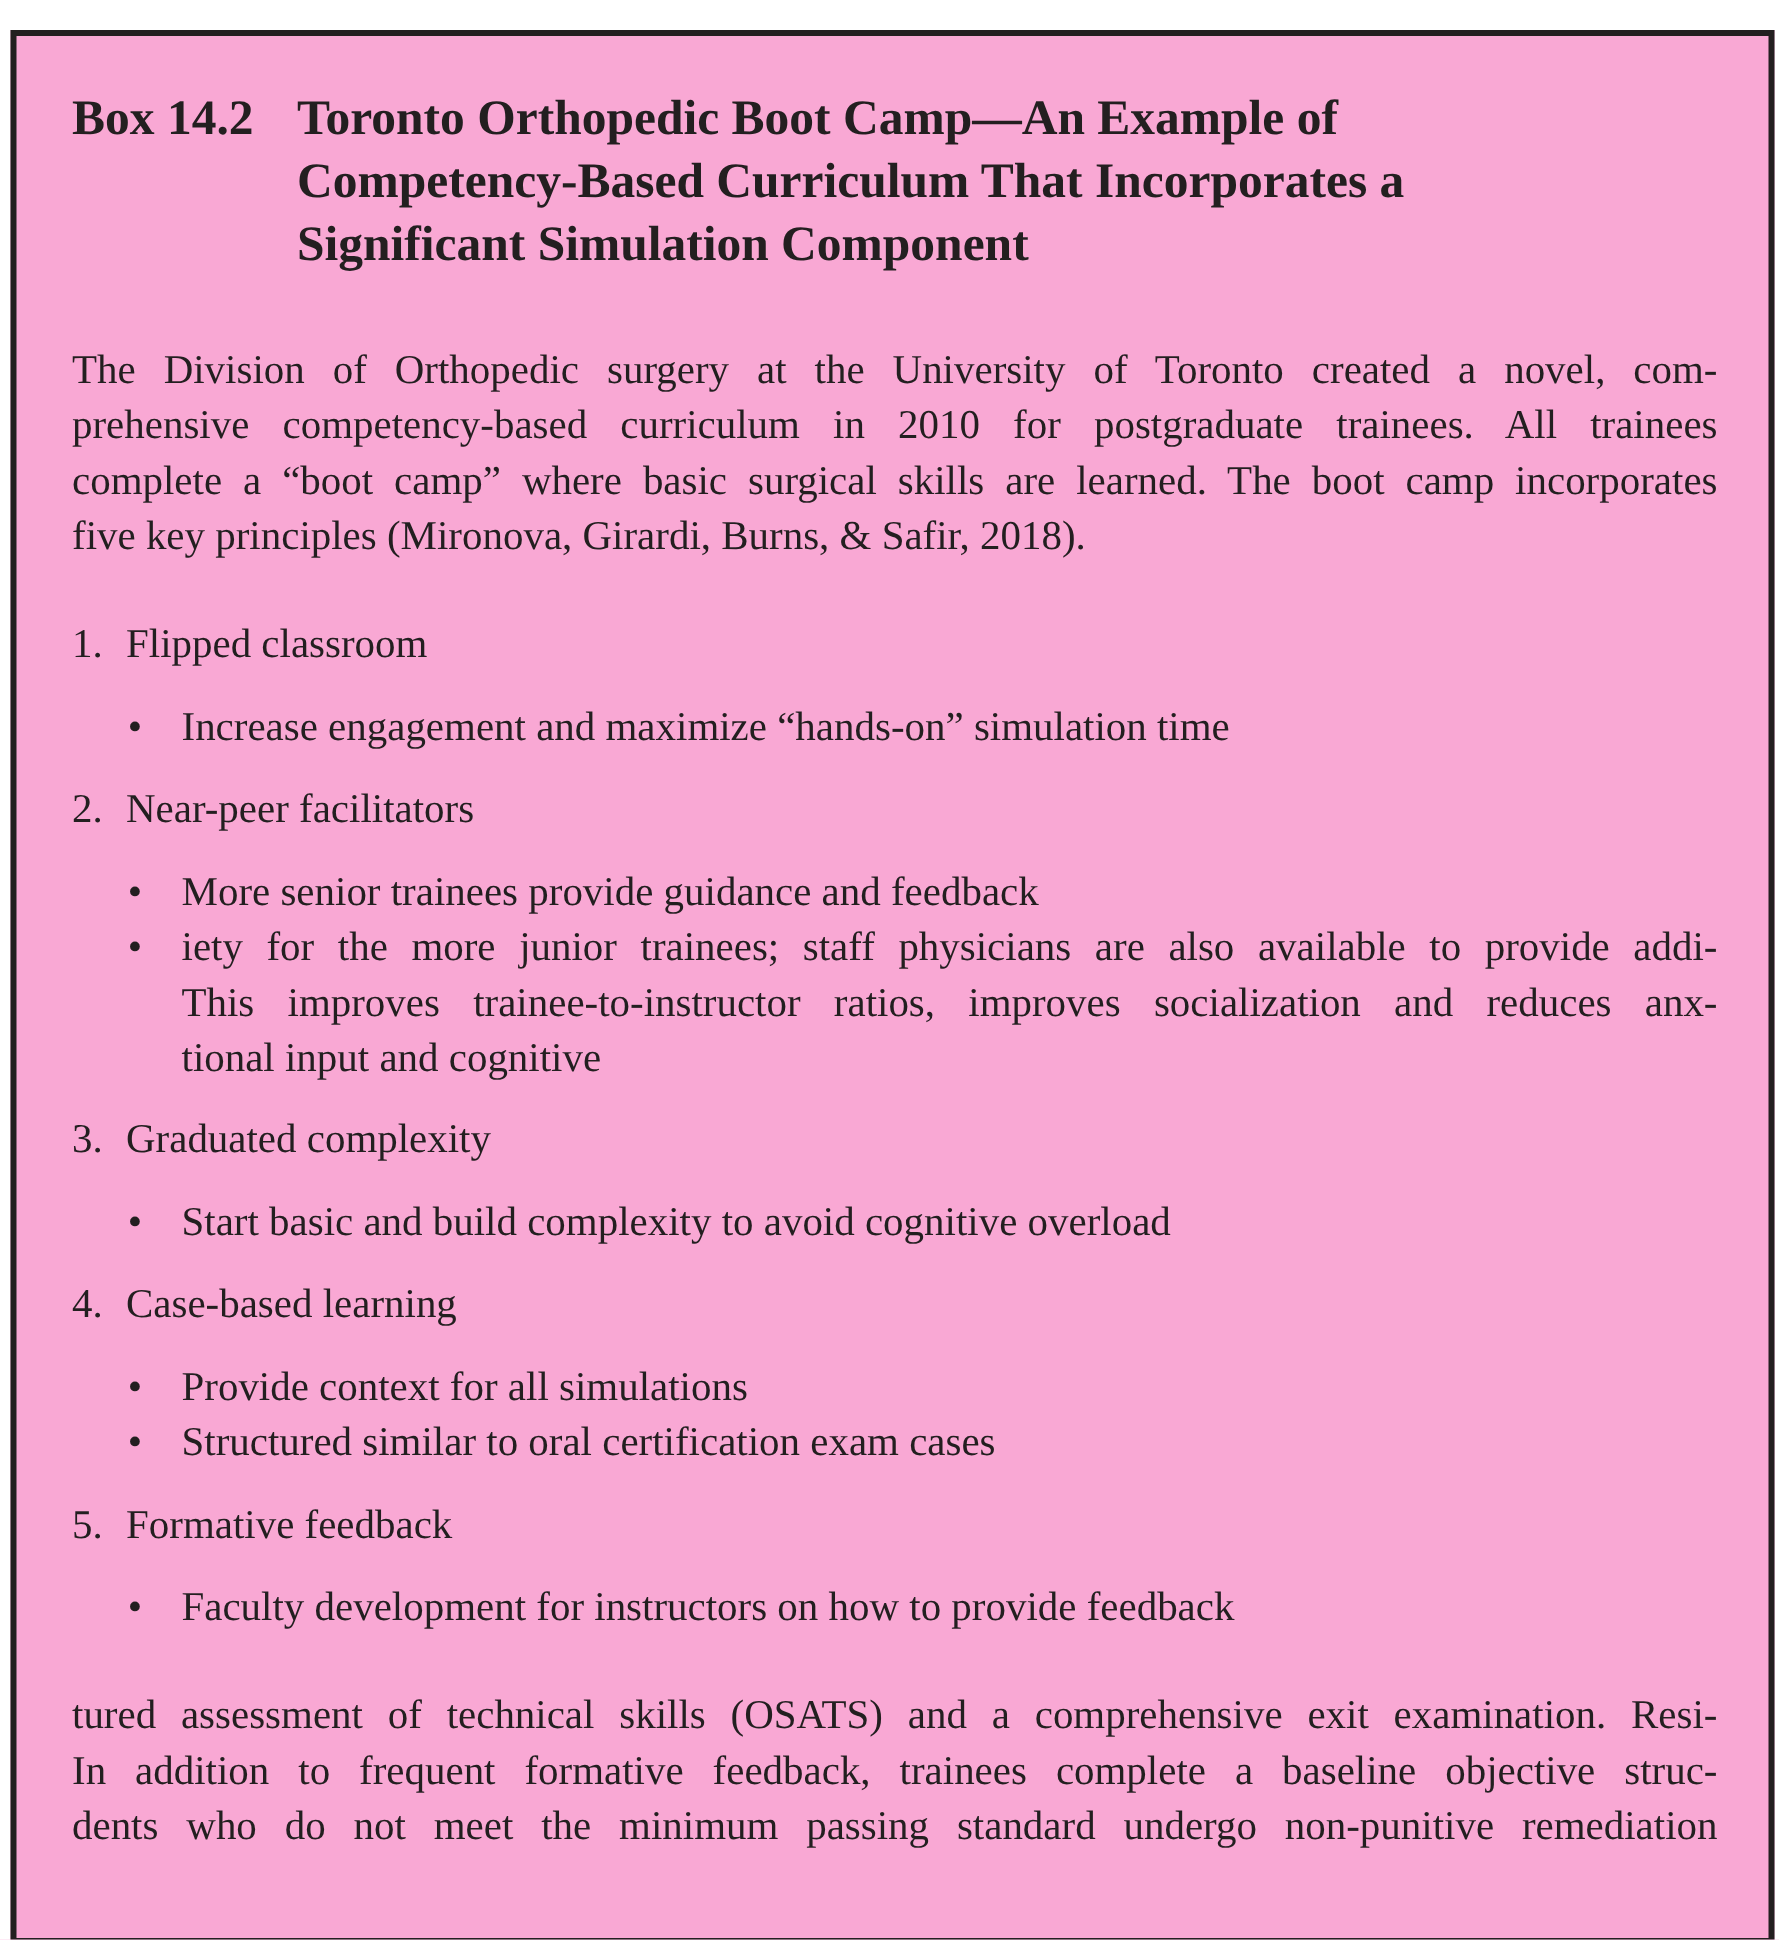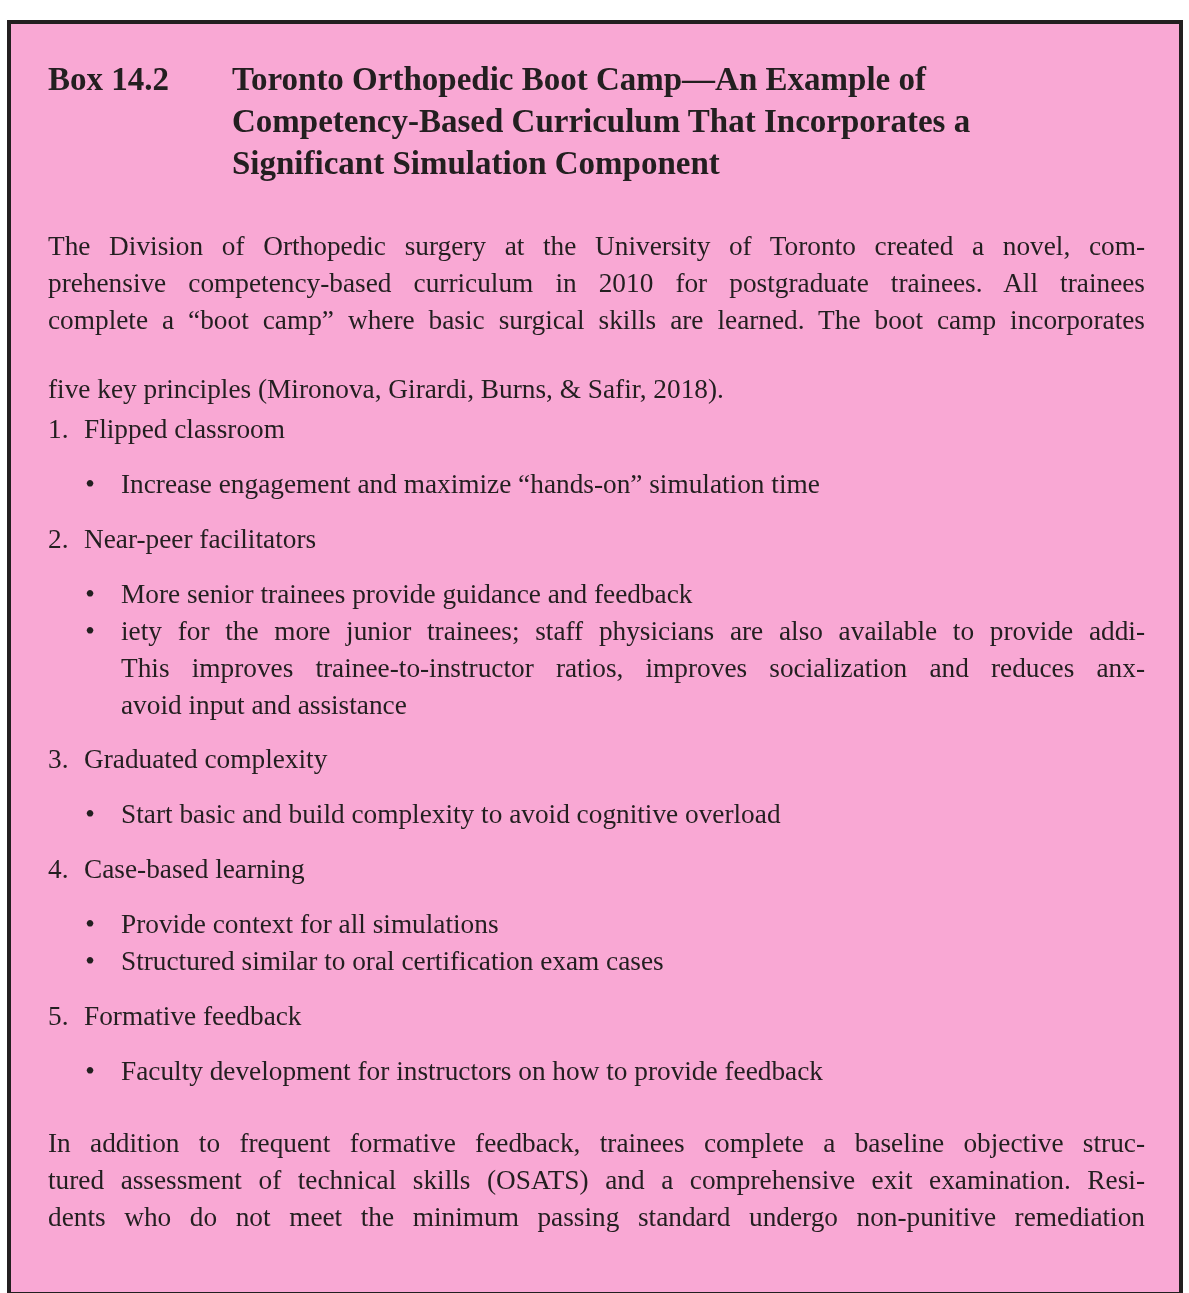--- a/index.html
+++ b/index.html
@@ -22,32 +22,32 @@
       position: absolute;
       top: 34px; left: 0;
       width: 1100px;
       display: flex;
       font-weight: bold;
       font-size: 33px;
       line-height: 42px;
     }
     .title-label { width: 150px; flex: 0 0 150px; white-space: nowrap; }
     .title-text { flex: 1; }
-    .title-line { display: block; white-space: nowrap; margin-left: 34px; }
+    .title-line { display: block; white-space: nowrap; }
     .para {
       position: absolute;
       left: 0; width: 1097px;
       font-size: 27.3px;
       line-height: 37px;
       text-align: justify;
       text-align-last: left;
       font-family: Liberation Serif, serif;
     }
     .para-line { display: block; text-align: justify; text-align-last: justify; white-space: nowrap; }
-    .para-line.last { text-align-last: left; margin-top: 32px; }
+    .para-line.last { text-align-last: left; }
     .intro { top: 204px; }
     .outro { top: 1101px; }
     .item {
       position: absolute;
       left: 0;
       font-size: 27.3px;
       line-height: 37px;
       white-space: nowrap;
     }
     .item-num { display: inline-block; width: 36px; }
@@ -110,21 +110,21 @@
       <span class="bullet-dot">•</span>
       <span class="bullet-text">
         <span class="bl">More senior trainees provide guidance and feedback</span>
       </span>
     </div>
     <div class="bullet-row" style="top:589px;">
       <span class="bullet-dot">•</span>
       <span class="bullet-text">
         <span class="bl just">iety for the more junior trainees; staff physicians are also available to provide addi-</span>
         <span class="bl just">This improves trainee-to-instructor ratios, improves socialization and reduces anx-</span>
-        <span class="bl">avoid input and assistance</span>
+        <span class="bl">tional input and cognitive</span>
       </span>
     </div>
 
     <div class="item" style="top:717px;">
       <span class="item-num">3.</span><span>Graduated complexity</span>
     </div>
     <div class="bullet-row" style="top:772px;">
       <span class="bullet-dot">•</span>
       <span class="bullet-text">
         <span class="bl">Start basic and build complexity to avoid cognitive overload</span>
@@ -151,19 +151,19 @@
       <span class="item-num">5.</span><span>Formative feedback</span>
     </div>
     <div class="bullet-row" style="top:1029px;">
       <span class="bullet-dot">•</span>
       <span class="bullet-text">
         <span class="bl">Faculty development for instructors on how to provide feedback</span>
       </span>
     </div>
 
     <div class="para outro">
+      <span class="para-line">tured assessment of technical skills (OSATS) and a comprehensive exit examination. Resi-</span>
       <span class="para-line">In addition to frequent formative feedback, trainees complete a baseline objective struc-</span>
-      <span class="para-line">tured assessment of technical skills (OSATS) and a comprehensive exit examination. Resi-</span>
       <span class="para-line">dents who do not meet the minimum passing standard undergo non-punitive remediation</span>
     </div>
 
   </div>
 </div>
 
 </body></html>

